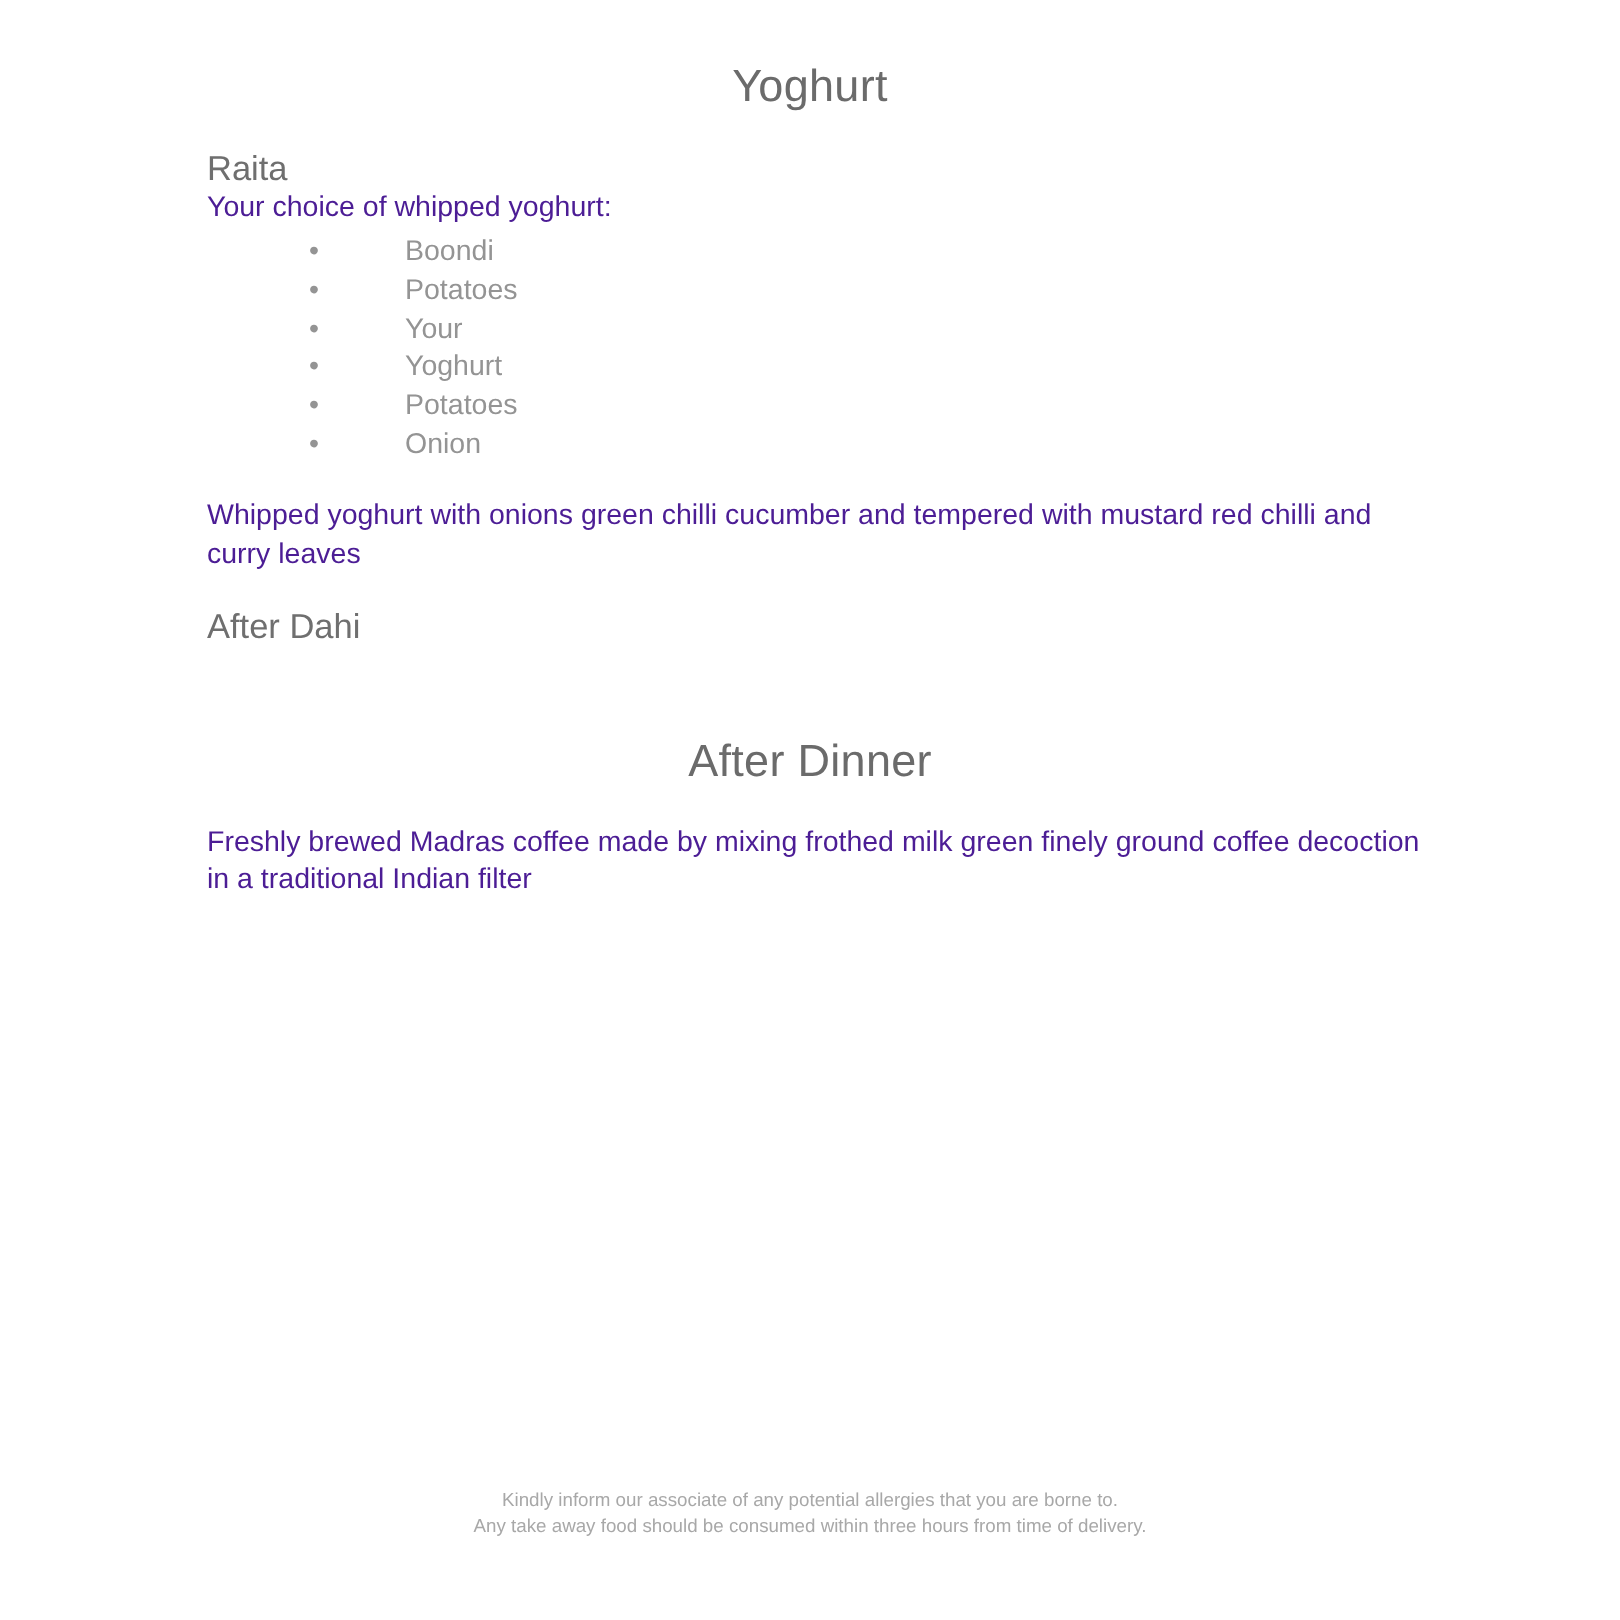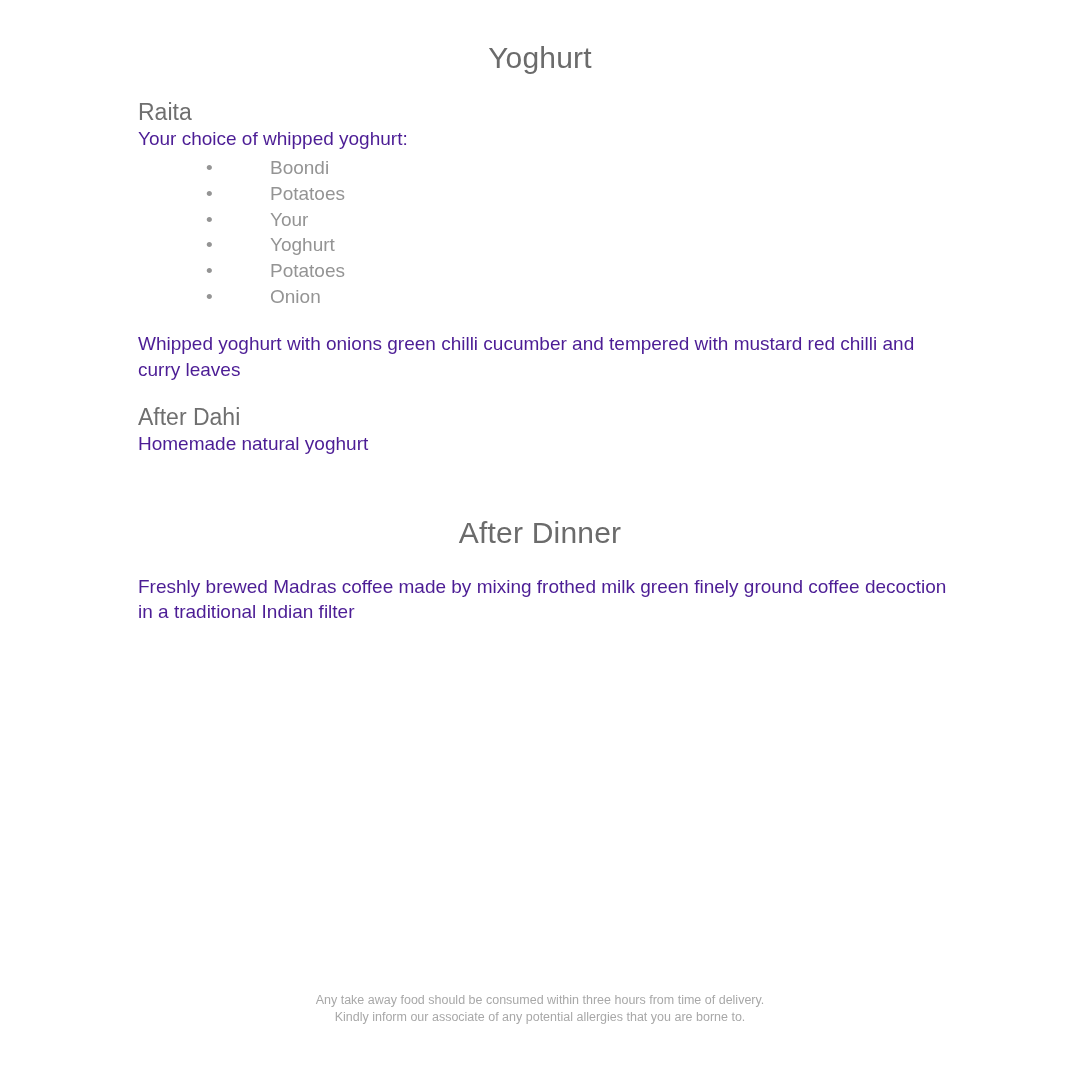--- a/index.html
+++ b/index.html
@@ -134,21 +134,20 @@
       <div class="gap-md"></div>
 
       <div class="item">
         <div class="item-desc">Whipped yoghurt with onions green chilli cucumber and tempered with mustard red chilli and curry leaves</div>
       </div>
 
       <div class="gap-md"></div>
 
       <div class="item">
         <div class="item-name">After Dahi</div>
-        <div class="item-desc">Homemade natural yoghurt</div>
       </div>
 
     </div>
   </div>
 
   <div class="spacer-sections"></div>
 
   <div class="section" id="section-afterdinner">
     <h1 class="section-title">After Dinner</h1>
 
@@ -158,17 +157,17 @@
         <div class="item-desc">Freshly brewed Madras coffee made by mixing frothed milk green finely ground coffee decoction in a traditional Indian filter</div>
       </div>
 
       <div class="gap-md"></div>
 
 
     </div>
   </div>
 
   <div class="footer">
+    <div>Kindly inform our associate of any potential allergies that you are borne to.</div>
     <div>Any take away food should be consumed within three hours from time of delivery.</div>
-    <div>Kindly inform our associate of any potential allergies that you are borne to.</div>
   </div>
 
 </div>
 
 </body></html>

